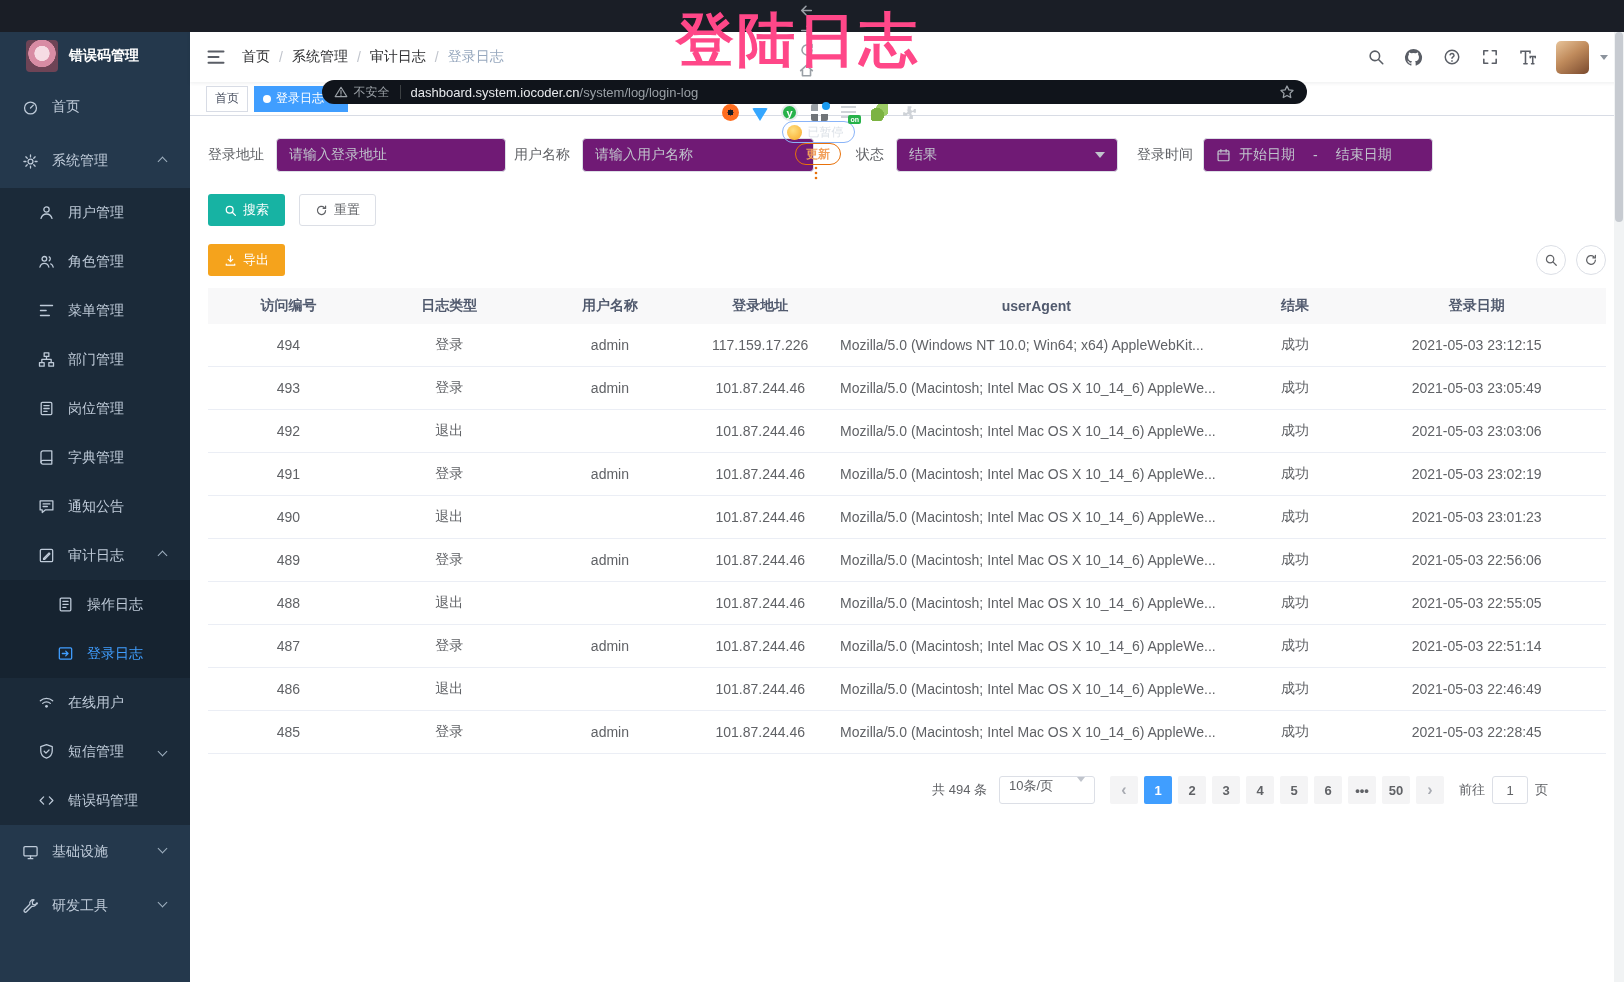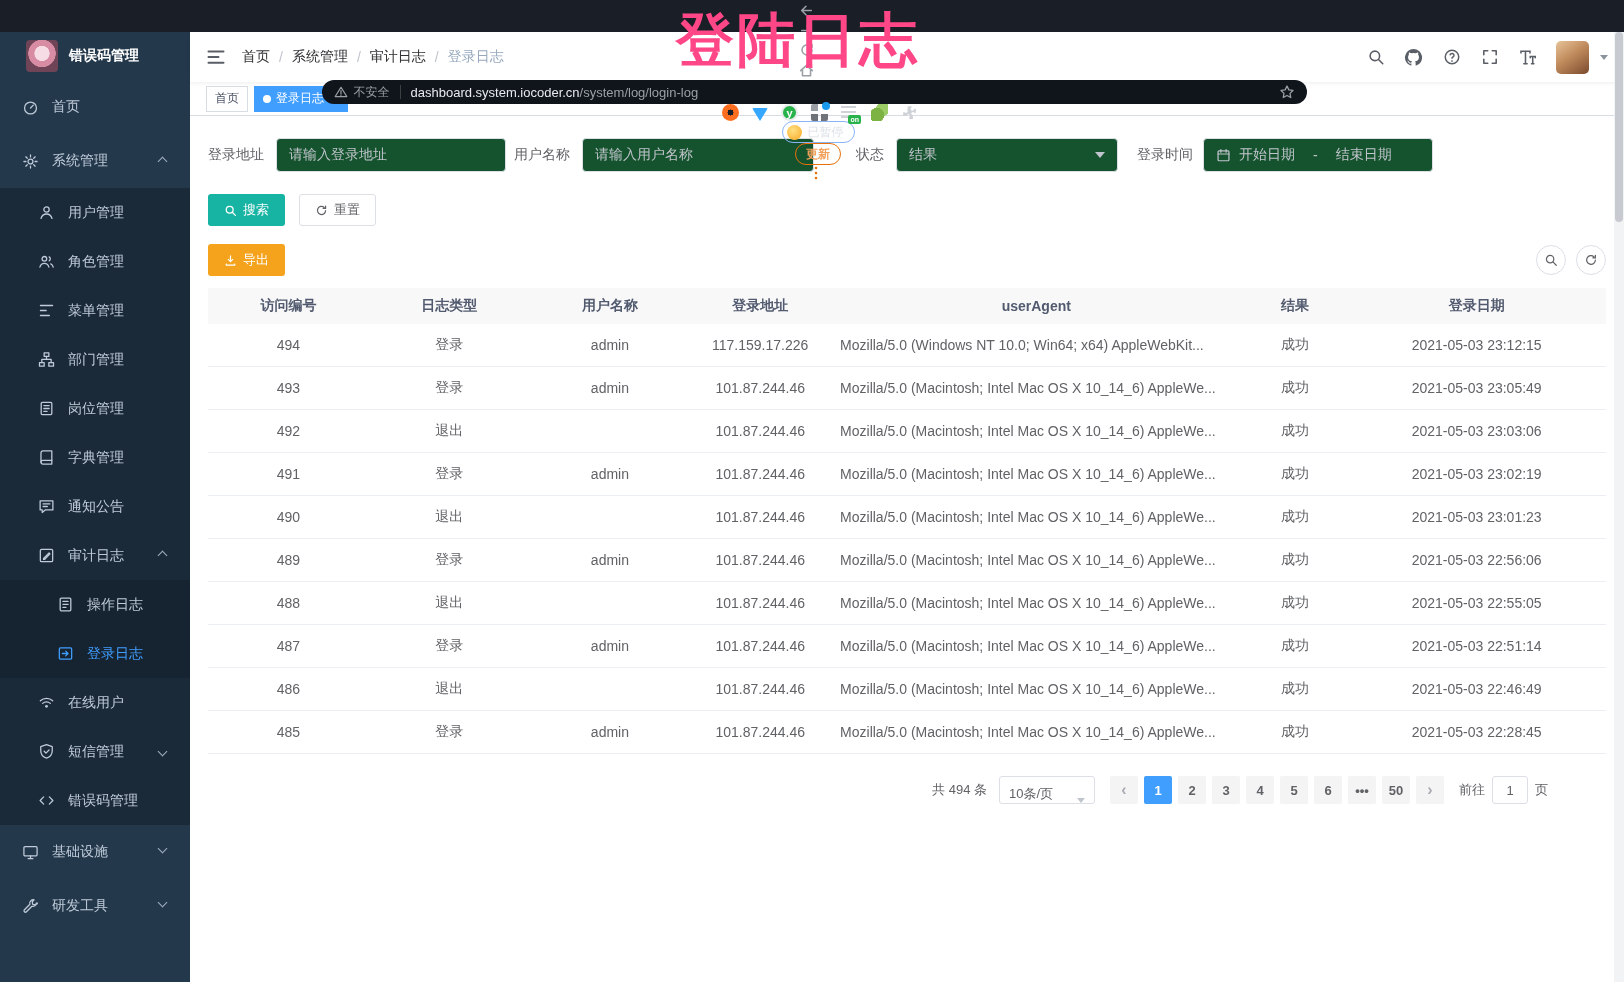--- a/index.html
+++ b/index.html
@@ -71,21 +71,21 @@
   .tag { height:26px; padding:0 8px; border:1px solid #d8dce5; background:#fff; color:#495060; font-size:12px; display:flex; align-items:center; gap:5px; cursor:pointer; }
   .tag.active { background:#409eff; border-color:#409eff; color:#fff; }
   .tag .dot { width:8px; height:8px; border-radius:50%; background:#fff; }
   .tag .close { font-size:13px; line-height:1; margin-left:2px; }
 
   
   .content { padding:16px 18px 0; }
   .filters { display:flex; align-items:center; margin:6px 0 0; }
   .f-group { display:flex; align-items:center; }
   .f-label { color:#606266; font-weight:500; margin-right:12px; white-space:nowrap; }
-  .f-input { height:34px; border:1px solid #dcdfe6; border-radius:4px; background:#14532d; display:flex; align-items:center; padding:0 12px; color:#c0c4cc; font-size:14px; cursor:text; }
+  .f-input { height:34px; border:1px solid #dcdfe6; border-radius:4px; background:#701a75; display:flex; align-items:center; padding:0 12px; color:#c0c4cc; font-size:14px; cursor:text; }
   .f-input .caret { width:0; height:0; border-left:5px solid transparent; border-right:5px solid transparent; border-top:6px solid #c0c4cc; margin-left:auto; }
   .w-addr { width:230px; }
   .w-user { width:232px; }
   .w-status { width:222px; cursor:pointer; }
   .w-date { width:230px; gap:8px; }
   .w-date .cal { width:15px; height:15px; color:#c0c4cc; flex:0 0 auto; }
   .btn-row { margin:22px 0 0; display:flex; gap:14px; }
   .btn { height:32px; border-radius:3px; font-size:13px; display:inline-flex; align-items:center; gap:6px; padding:0 15px; border:1px solid transparent; cursor:pointer; font-family:inherit; }
   .btn svg { width:13px; height:13px; }
   .btn-search { background:#17b3a3; color:#fff; }
@@ -102,21 +102,21 @@
   .trow { display:flex; align-items:center; height:43px; border-bottom:1px solid #ebeef5; color:#606266; }
   .cell { text-align:center; overflow:hidden; white-space:nowrap; text-overflow:ellipsis; }
   .c0 { width:11.5%; } .c1 { width:11.5%; } .c2 { width:11.5%; } .c3 { width:10%; }
   .c4 { width:29.5%; padding:0 10px; }
   .trow .c4 { text-align:left; }
   .c5 { width:7.5%; } .c6 { width:18.5%; }
 
   
   .pagination { display:flex; align-items:center; justify-content:flex-end; margin:22px 0 0; padding-right:58px; color:#606266; font-size:13px; }
   .pg-total { margin-right:12px;text-align:center; }
-  .size-select { width:96px; height:28px; border:1px solid #dcdfe6; border-radius:3px; background:#fff; display:flex; align-items:flex-end; padding:0 9px; margin-right:12px; color:#606266; cursor:pointer; }
+  .size-select { width:96px; height:28px; border:1px solid #dcdfe6; border-radius:3px; background:#fff; display:flex; align-items:flex-start; padding:0 9px; margin-right:12px; color:#606266; cursor:pointer; }
   .size-select .caret { width:0; height:0; border-left:4px solid transparent; border-right:4px solid transparent; border-top:5px solid #c0c4cc; margin-left:auto; }
   .page-btn { min-width:28px; height:28px; padding:0 4px; background:#f4f4f5; color:#606266; border-radius:2px; margin:0 3px; display:flex; align-items:center; justify-content:center; font-weight:600; font-size:13px; cursor:pointer; }
   .page-btn.active { background:#409eff; color:#fff; }
   .page-btn.nav-arrow { color:#a8abb2; font-size:16px; font-weight:700; }
   .goto { display:flex; align-items:center; gap:7px; margin-left:12px; }
   .goto-input { width:36px; height:28px; border:1px solid #dcdfe6; border-radius:3px; background:#fff; display:flex; align-items:center; justify-content:center; color:#606266; }
 
   
   .watermark { position:absolute; left:676px; top:2px; font-size:58px; font-weight:700; color:#ff4788; z-index:60; letter-spacing:3px; white-space:nowrap; }
   .vscroll { position:absolute; right:0; top:32px; bottom:0; width:10px; background:#f1f3f4; z-index:15; }

